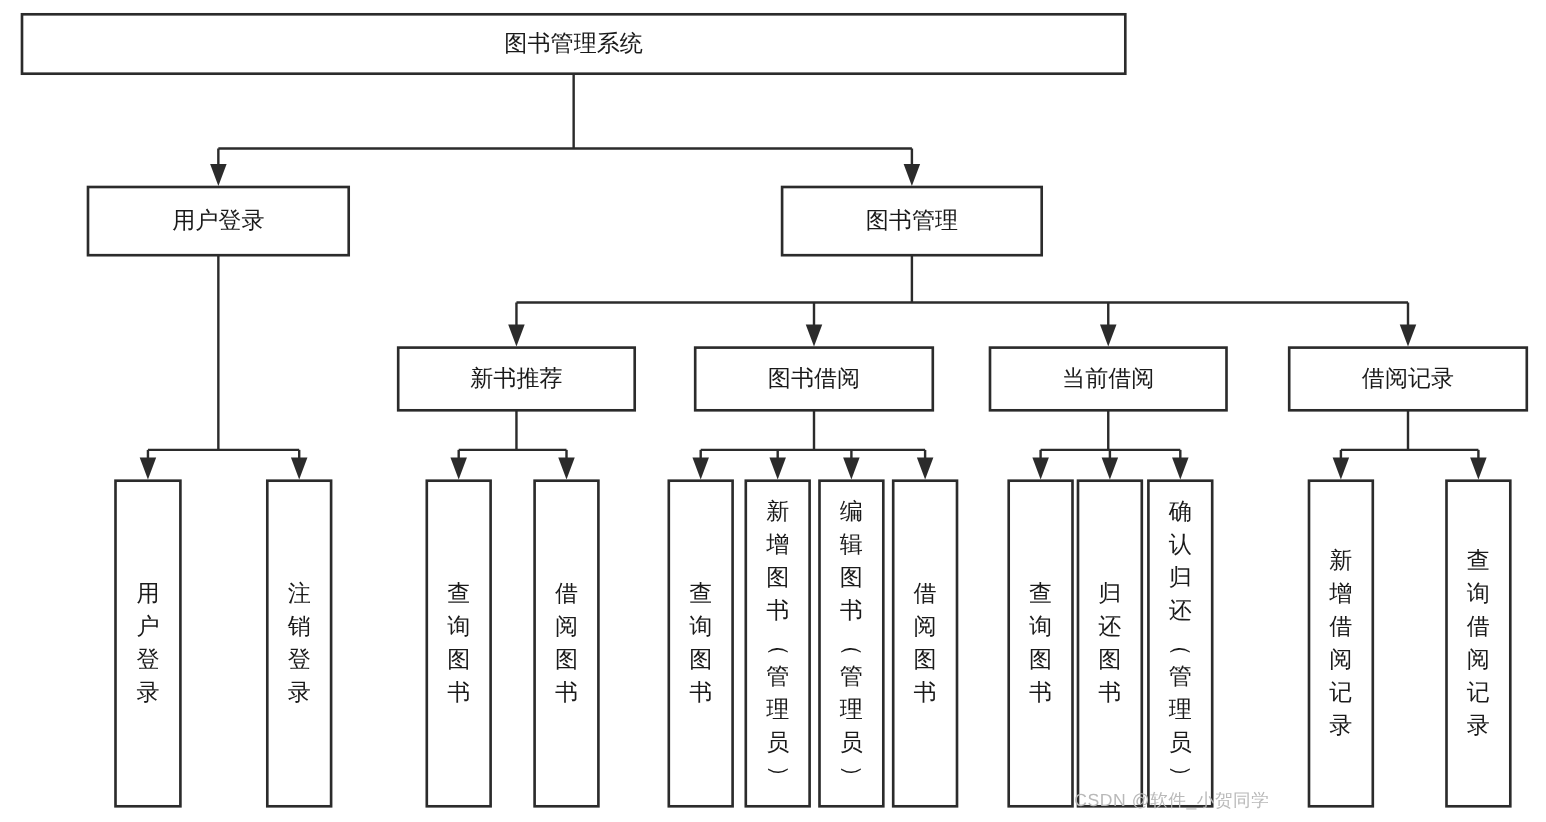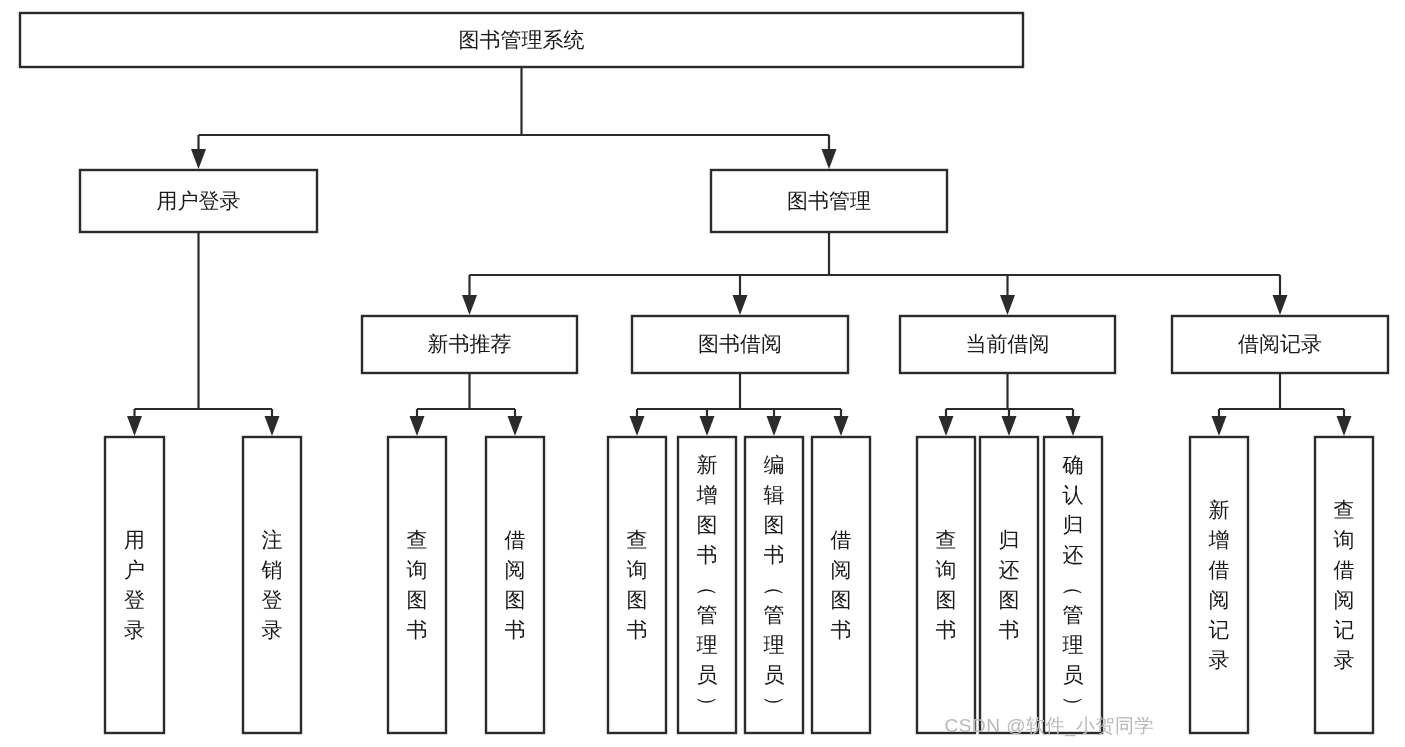--- a/index.html
+++ b/index.html
@@ -49,21 +49,21 @@
     fill: #1a1a1a;
     text-anchor: middle;
     dominant-baseline: middle;
     white-space: pre;
   }
   .watermark-text {
     position: absolute;
     right: 10px;
     bottom: 8px;
     font-family: "Liberation Sans", "DejaVu Sans", sans-serif;
-    font-size: 19px;
+    font-size: 16px;
     color: #b9b9b9;
     white-space: nowrap;
     letter-spacing: 0.5px;
     pointer-events: none;
   }
 </style>
 </head>
 <body>
 
 <div id="diagram-root">

